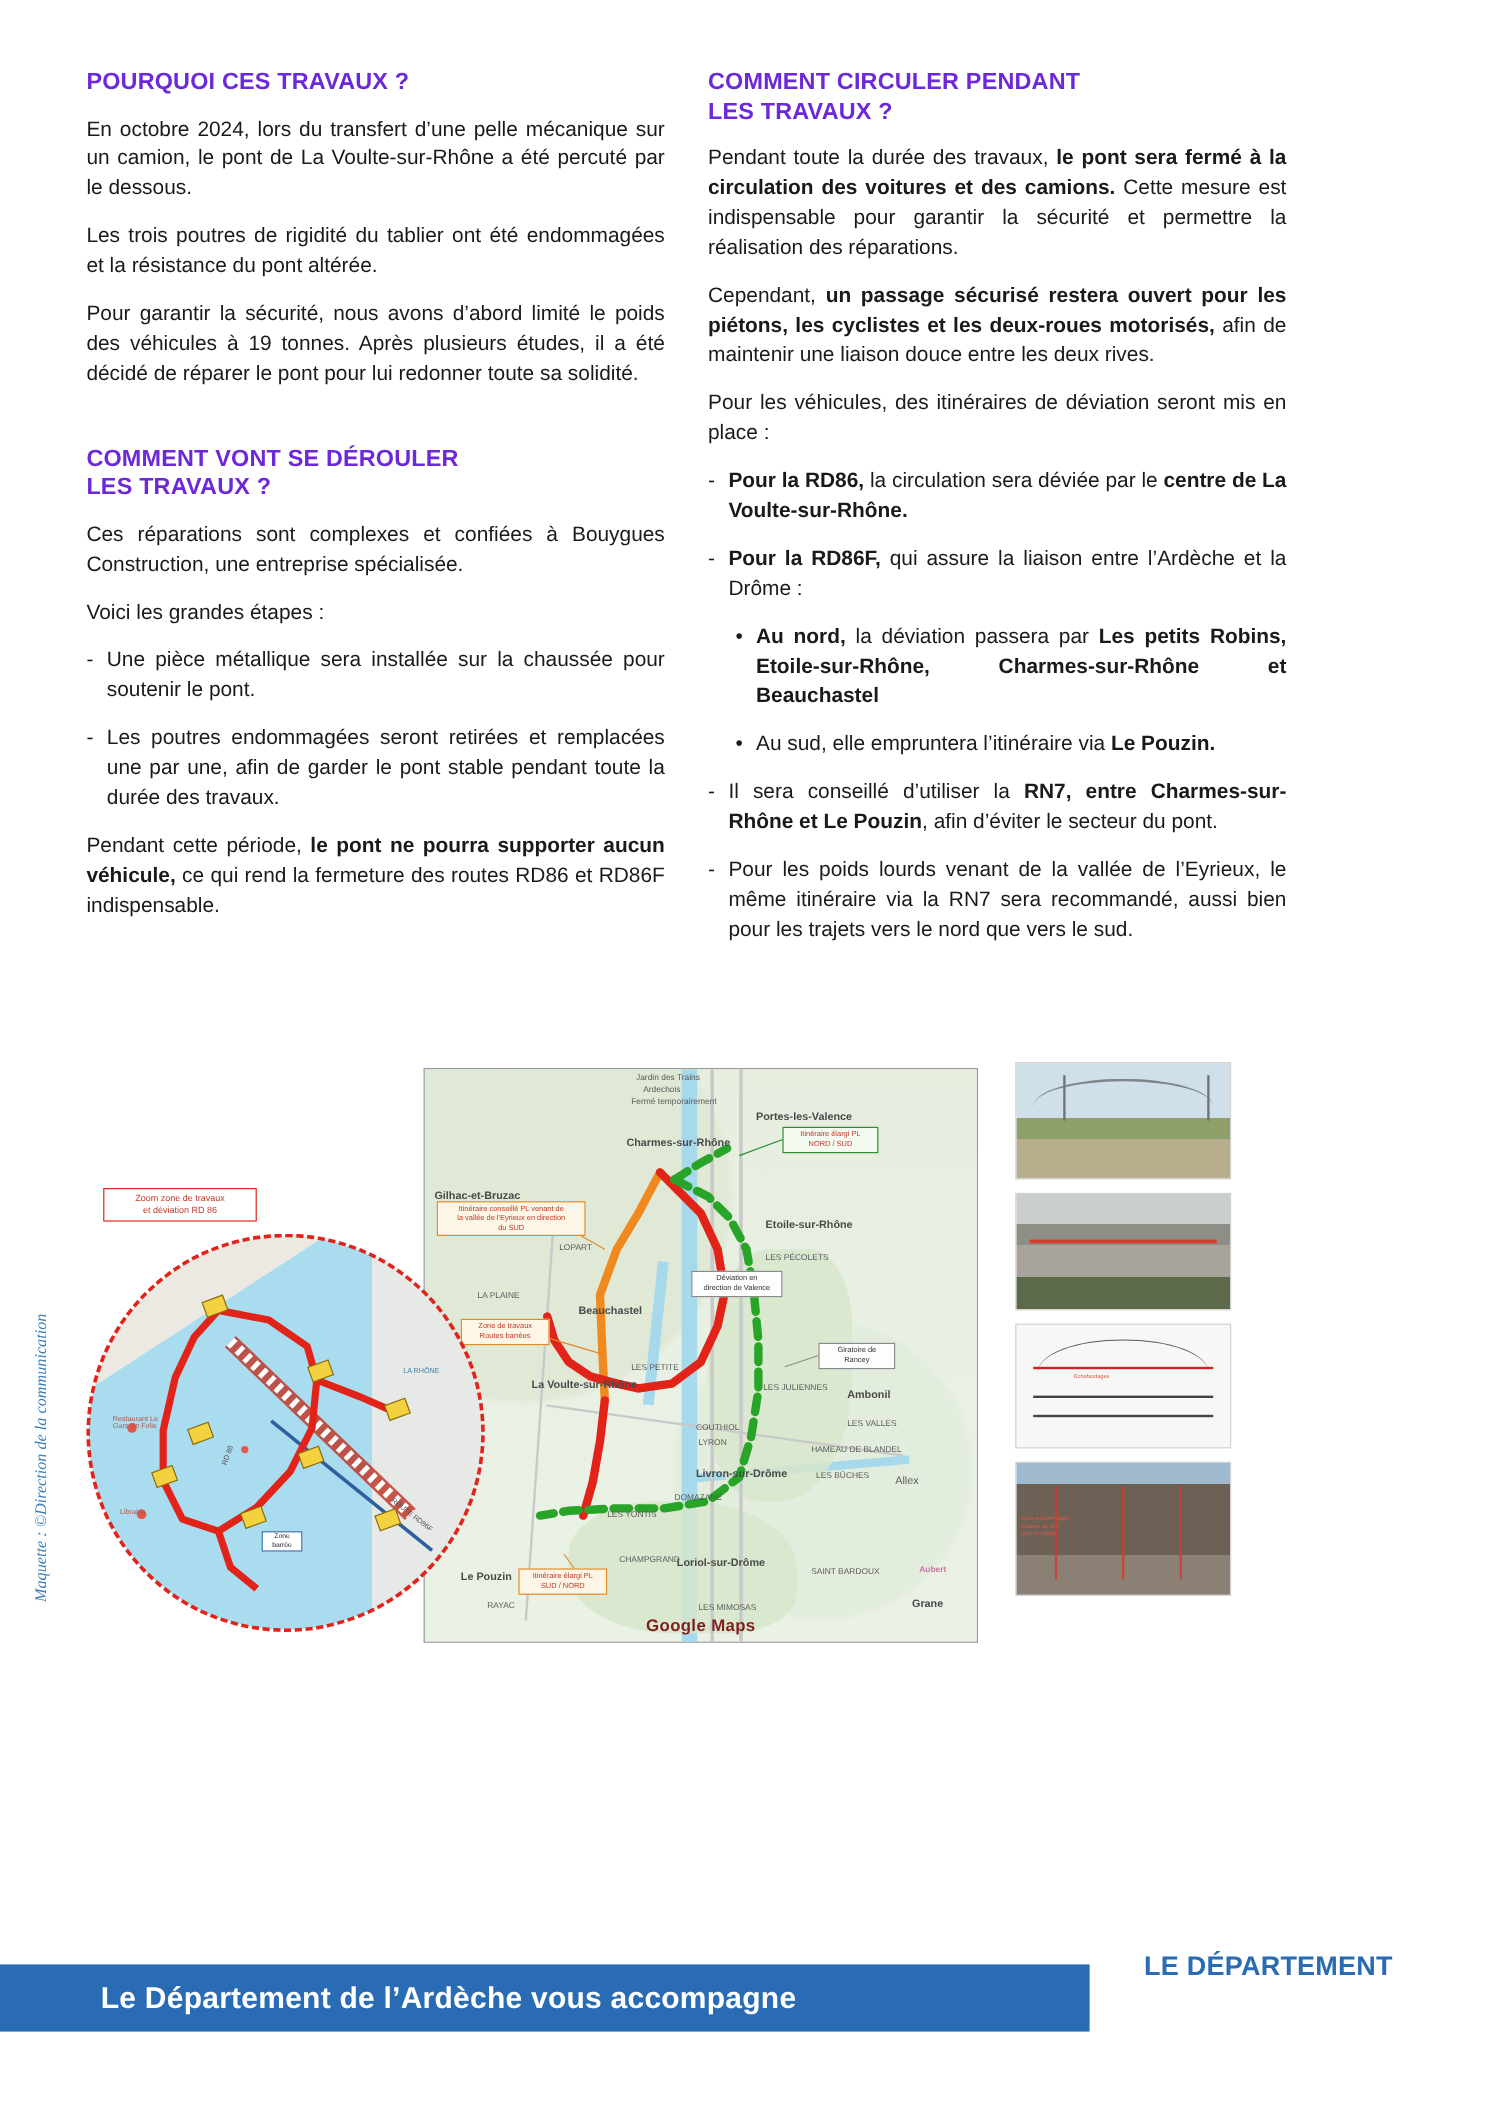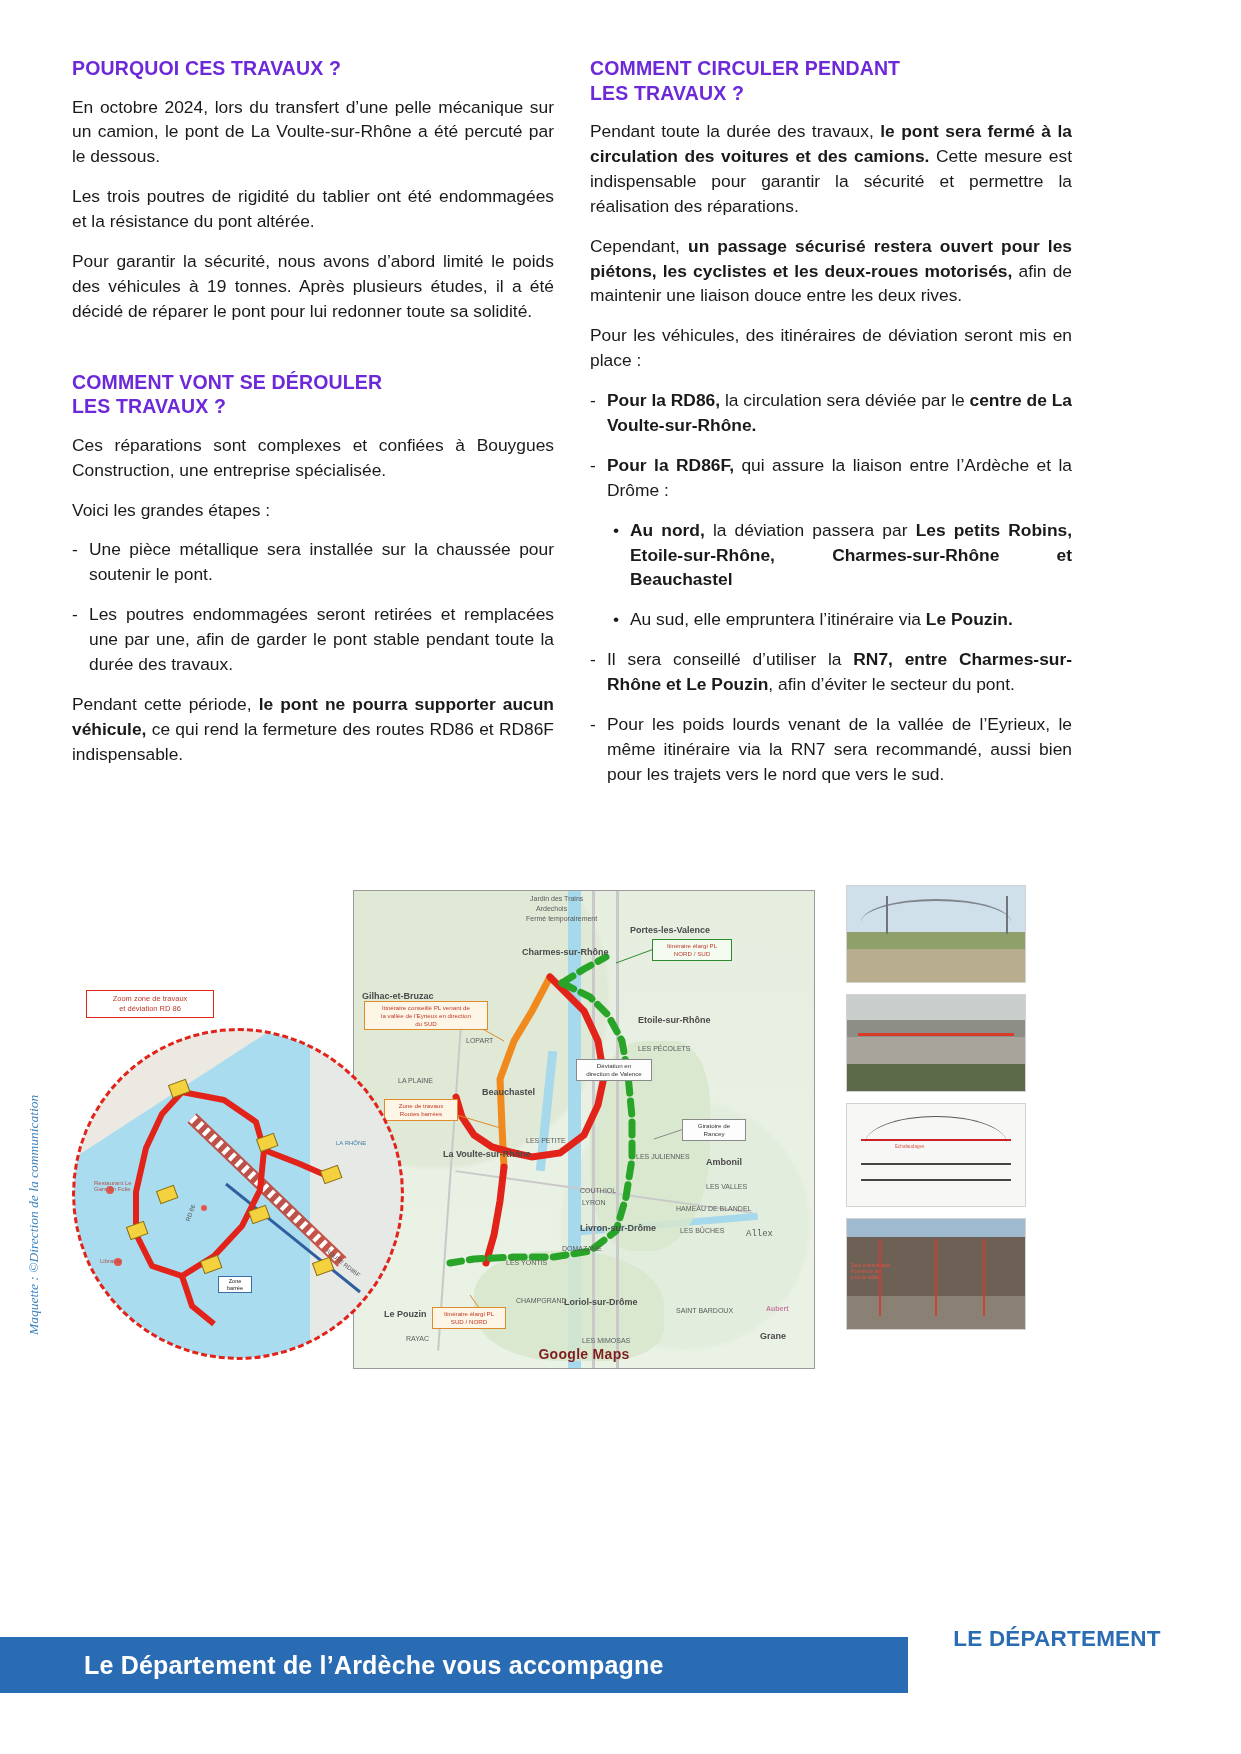--- a/index.html
+++ b/index.html
@@ -485,21 +485,21 @@
     <div class="maplabel town" style="left:8px;top:100px;">Gilhac-et-Bruzac</div>
     <div class="maplabel town" style="left:168px;top:56px;">Charmes-sur-Rhône</div>
     <div class="maplabel town" style="left:276px;top:34px;">Portes-les-Valence</div>
     <div class="maplabel town" style="left:284px;top:124px;">Etoile-sur-Rhône</div>
     <div class="maplabel town" style="left:128px;top:196px;">Beauchastel</div>
     <div class="maplabel town" style="left:62px;top:258px;margin-left:27px;">La Voulte-sur-Rhône</div>
     <div class="maplabel town" style="left:352px;top:266px;">Ambonil</div>
     <div class="maplabel town" style="left:226px;top:332px;">Livron-sur-Drôme</div>
     <div class="maplabel town" style="left:210px;top:406px;">Loriol-sur-Drôme</div>
     <div class="maplabel town" style="left:30px;top:418px;">Le Pouzin</div>
-    <div class="maplabel" style="left:392px;top:338px;font-size:9px;font-family:Liberation Mono, monospace;">Allex</div>
+    <div class="maplabel" style="left:392px;top:338px;font-size:9px;">Allex</div>
     <div class="maplabel town" style="left:406px;top:440px;">Grane</div>
     <div class="maplabel pink" style="left:412px;top:414px;">Aubert</div>
     <div class="maplabel" style="left:182px;top:14px;">Ardechois</div>
     <div class="maplabel" style="left:176px;top:4px;">Jardin des Trains</div>
     <div class="maplabel" style="left:172px;top:24px;">Fermé temporairement</div>
 
     <div class="maplabel" style="left:284px;top:154px;">LES PÉCOLETS</div>
     <div class="maplabel" style="left:172px;top:246px;">LES PETITE</div>
     <div class="maplabel" style="left:282px;top:262px;">LES JULIENNES</div>
     <div class="maplabel" style="left:226px;top:296px;">COUTHIOL</div>

